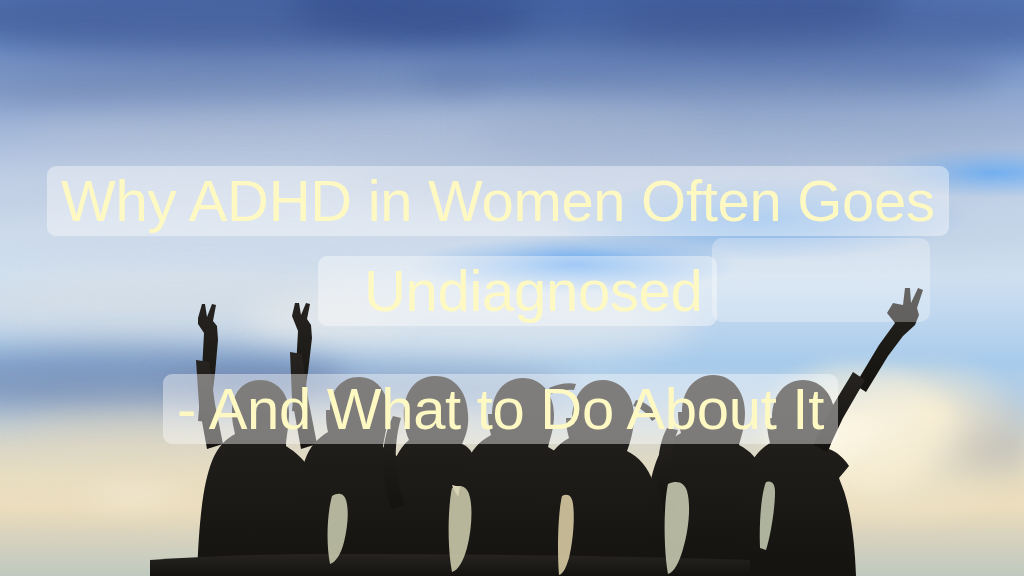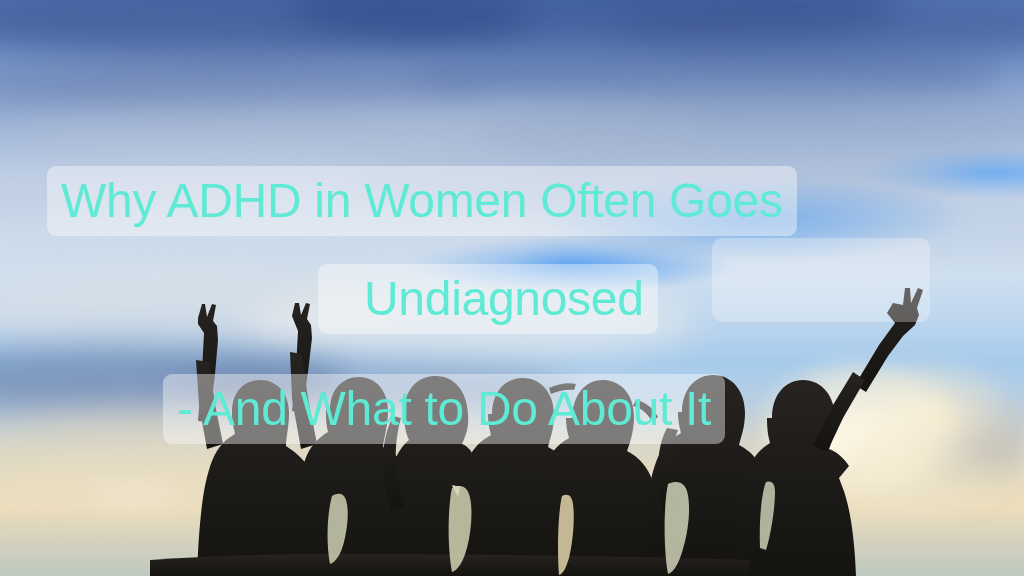--- a/index.html
+++ b/index.html
@@ -100,33 +100,33 @@
 
   
   .title-block {
     position:absolute;
     left:0; top:0; width:1024px; height:576px;
     pointer-events:none;
   }
   .tline {
     position:absolute;
     display:inline-block;
-    color:#5eead4;
+    color:#fef9c3;
     font-weight:400;
-    font-size:48px;
+    font-size:58px;
     line-height:70px;
     letter-spacing:-0.3px;
     white-space:nowrap;
     background:rgba(252,252,252,0.42);
     border-radius:9px;
     padding:0 14px;
     pointer-events:auto;
   }
   .tline.l1 { left:47px;  top:166px; }
-  .tline.l2 { left:318px; top:264px;padding-left:46px; }
+  .tline.l2 { left:318px; top:256px;padding-left:46px; }
   .tline.l3 { left:163px; top:338px;margin-top:36px; }
 
   
   .plate-r {
     position:absolute;
     left:712px; top:238px;
     width:218px; height:84px;
     background:rgba(252,252,252,0.30);
     border-radius:10px;
   }

